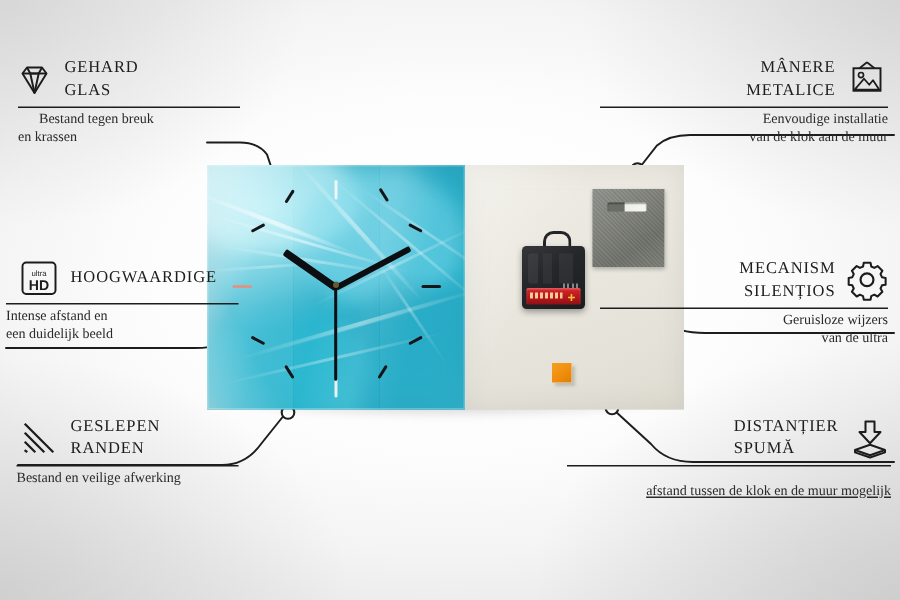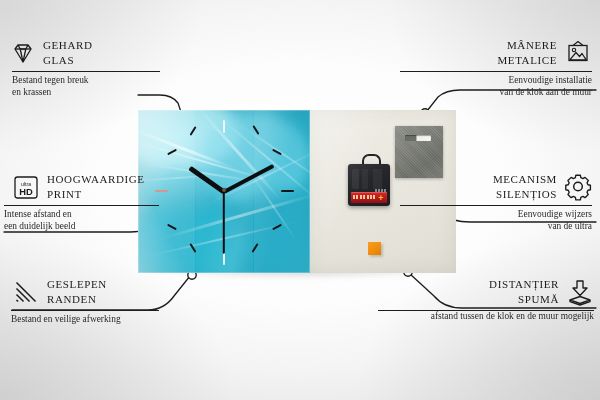--- a/index.html
+++ b/index.html
@@ -214,36 +214,35 @@
               <path d="M10.2,8 L15.8,8"></path>
         </g>
           </svg>
       </span>
       <span>
         <div class="ttl">GEHARD</div>
         <div class="ttl">GLAS</div>
       </span>
     </div>
     <div class="rule" style="width:148px;margin-left:2px;"></div>
-    <div class="sub" style="margin-left:2px;">Bestand tegen breuk</div>
+    <div class="sub" style="margin-left:16px;">Bestand tegen breuk</div>
     <div class="sub" style="margin-left:2px;margin-top:0;">en krassen</div>
   </div>
 
   <div class="callout" style="left:12px;top:172px;width:180px;">
     <div class="head">
       <span class="ico">
         <svg width="28" height="26" viewBox="0 0 28 26">
           <rect x="3" y="3" width="22" height="21" rx="2.5" fill="none" stroke="#1c1c1c" stroke-width="1.3"></rect>
           <text x="14" y="12" text-anchor="middle" font-family="Liberation Sans, sans-serif" font-size="5.2" fill="#1c1c1c">ultra</text>
           <text x="14" y="21" text-anchor="middle" font-family="Liberation Sans, sans-serif" font-size="9.4" font-weight="bold" fill="#1c1c1c">HD</text>
         </svg>
       </span>
       <span>
         <div class="ttl">HOOGWAARDIGE</div>
-        <div class="ttl">PRINT</div>
       </span>
     </div>
     <div class="rule" style="width:155px;margin-left:-8px;"></div>
     <div class="sub" style="margin-left:-8px;">Intense afstand en</div>
     <div class="sub" style="margin-left:-8px;margin-top:0;">een duidelijk beeld</div>
   </div>
 
   <div class="callout" style="left:14px;top:277px;width:190px;">
     <div class="head">
       <span class="ico">
@@ -292,37 +291,37 @@
         <div class="ttl">SILENȚIOS</div>
       </span>
       <span class="ico">
         <svg width="28" height="27" viewBox="0 0 28 27">
           <path fill="none" stroke="#1c1c1c" stroke-width="1.45" stroke-linejoin="round" d="M11.6,2.4 h4.8 l0.5,2.6 2.2,1.0 2.3,-1.3 3.4,3.4 -1.3,2.3 1.0,2.2 2.6,0.5 v4.8 l-2.6,0.5 -1.0,2.2 1.3,2.3 -3.4,3.4 -2.3,-1.3 -2.2,1.0 -0.5,2.6 h-4.8 l-0.5,-2.6 -2.2,-1.0 -2.3,1.3 -3.4,-3.4 1.3,-2.3 -1.0,-2.2 -2.6,-0.5 v-4.8 l2.6,-0.5 1.0,-2.2 -1.3,-2.3 3.4,-3.4 2.3,1.3 2.2,-1.0 Z" transform="translate(0,-1) scale(0.94) translate(1,1)"></path>
           <circle cx="14" cy="13.5" r="4.3" fill="none" stroke="#1c1c1c" stroke-width="1.45"></circle>
         </svg>
       </span>
     </div>
     <div class="rule" style="width:192px;margin-left:auto;margin-right:0;"></div>
-    <div class="sub r">Eenvoudige wijzers</div>
+    <div class="sub r">Geruisloze wijzers</div>
     <div class="sub r" style="margin-top:0;">van de ultra</div>
   </div>
 
   <div class="callout" style="right:6px;top:277px;width:224px;">
     <div class="head r">
-      <span style="text-align:right;">
+      <span style="text-align:left;">
         <div class="ttl">DISTANȚIER</div>
         <div class="ttl">SPUMĂ</div>
       </span>
       <span class="ico">
         <svg width="28" height="26" viewBox="0 0 28 26">
             <g fill="none" stroke="#1c1c1c" stroke-width="1.35" stroke-linejoin="round">
           <path d="M11,2 h6 v7 h4 l-7,7.5 -7,-7.5 h4 Z"></path>
           <path d="M14,17.5 L4,21 L14,24.5 L24,21 Z"></path>
           <path d="M4,21 v1.6 L14,26 L24,22.6 V21"></path>
         </g>
           </svg>
       </span>
     </div>
     <div class="rule" style="width:216px;margin-left:auto;margin-right:0;"></div>
-    <div class="sub r" style="margin-top:0;">afstand tussen de klok en de muur mogelijk</div>
+    <div class="sub r" style="margin-top:12px;text-decoration:underline;">afstand tussen de klok en de muur mogelijk</div>
   </div>
 
 </div>
 
 </body></html>

